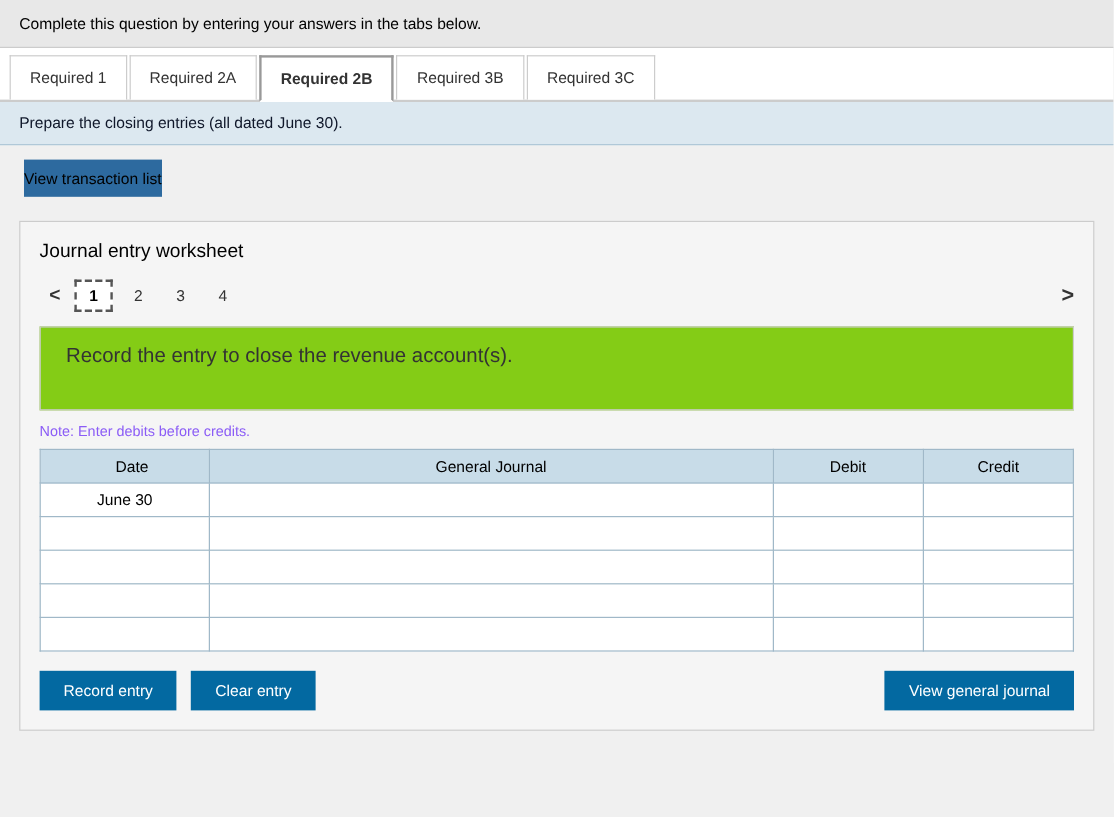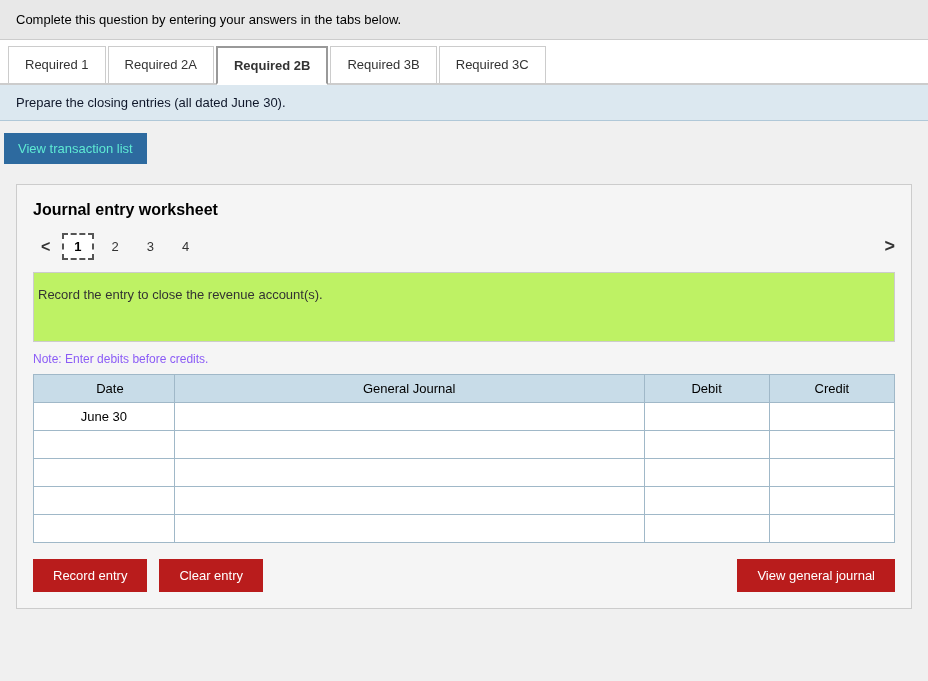--- a/index.html
+++ b/index.html
@@ -48,40 +48,40 @@
 
     .instruction-bar {
       background: #dce8f0;
       padding: 10px 16px;
       font-size: 13px;
       color: #0f172a;
       border-bottom: 1px solid #b0c8d8;
     }
 
     .view-transaction-btn {
-      margin: 12px 4px;
+      margin: 12px 20px;
       background: #2d6a9f;
-      color: #5eead4;
+      color: #000000;
       border: none;
-      padding: 8px 14px;
+      padding: 8px 0;
       font-size: 13px;
       cursor: pointer;
       display: inline-block;
     }
 
     .worksheet-container {
       margin: 8px 16px 16px 16px;
       background: #f5f5f5;
       border: 1px solid #ccc;
       padding: 16px;
     }
 
     .worksheet-title {
       font-size: 16px;
-      font-weight: bold;
+      font-weight: normal;
       margin-bottom: 14px;
     }
 
     .pagination-row {
       display: flex;
       align-items: center;
       margin-bottom: 12px;
     }
 
     .page-nav {
@@ -118,25 +118,25 @@
 
     .nav-right {
       margin-left: auto;
       font-size: 18px;
       font-weight: bold;
       cursor: pointer;
       color: #333;
     }
 
     .entry-description {
-      background: #bef264;
+      background: #84cc16;
       border: 1px solid #ccc;
-      padding: 14px 4px;
+      padding: 14px 21px;
       margin-bottom: 10px;
-      font-size: 13px;
+      font-size: 17px;
       color: #333;
       min-height: 70px;
     }
 
     .note-text {
       color: #8b5cf6;
       font-size: 12px;
       margin-bottom: 8px;
     }
 
@@ -197,21 +197,21 @@
       background: #fff;
     }
 
     .bottom-buttons {
       display: flex;
       gap: 12px;
       align-items: center;
     }
 
     .btn-action {
-      background: #b91c1c;
+      background: #0369a1;
       color: #fff;
       border: none;
       padding: 9px 20px;
       font-size: 13px;
       cursor: pointer;
       text-align: center;
     }
 
     .btn-right {
       margin-left: auto;

